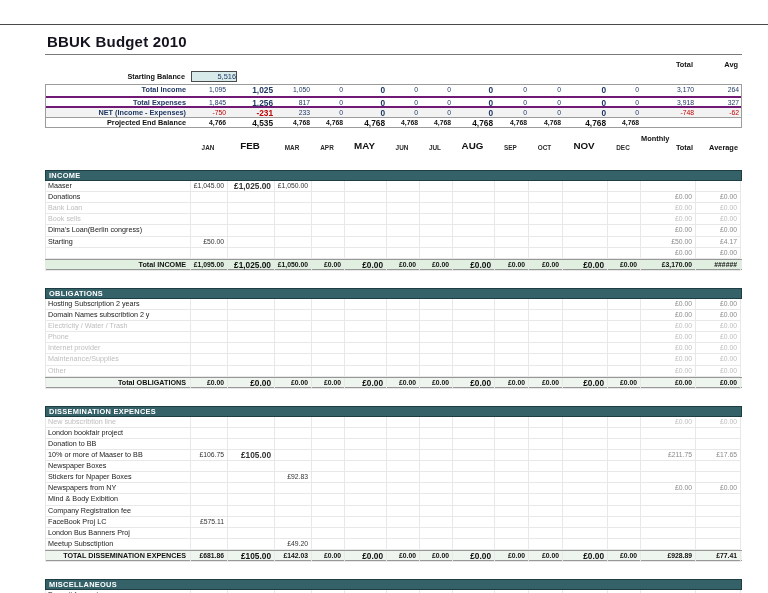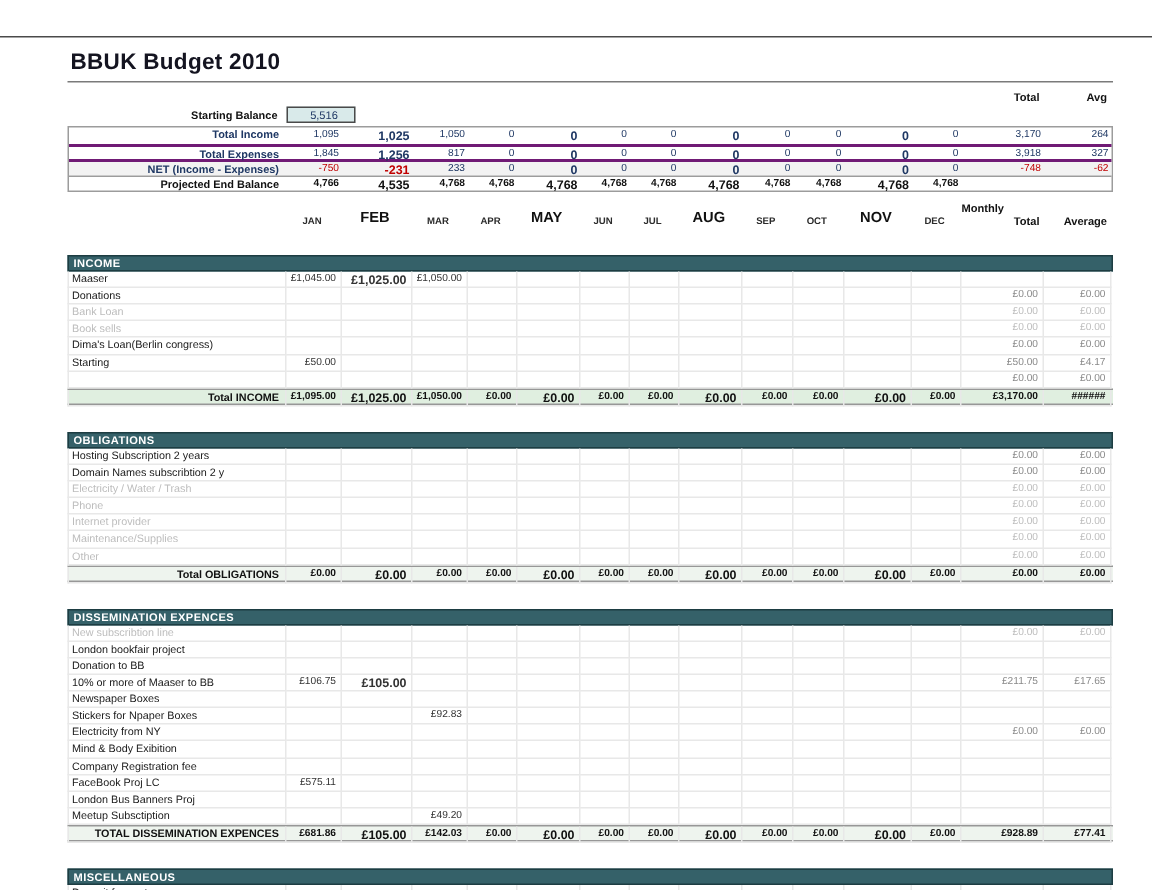--- a/index.html
+++ b/index.html
@@ -15,21 +15,21 @@
   .sumlbl{font-size:7.3px;font-weight:700;color:#111;text-align:right;padding-right:6px}
 
   
   .ta-row{height:9px;margin-top:1px}
   .col-total{grid-column:14;font-size:7.4px;font-weight:700;color:#111}
   .col-avg{grid-column:15;font-size:7.4px;font-weight:700;color:#111}
 
   
   .start-row{height:12px;margin-top:1px}
   .startcell{grid-column:2/4;width:46px;height:11px;line-height:10px;border:1px solid #4a4a4a;
-    background:#d9eaea;font-size:7.4px;color:#1f3864;padding-left:4px;text-align:center}
+    background:#d9eaea;font-size:7.4px;color:#1f3864;padding-left:4px;text-align:right}
 
   
   .summary-box{border:1px solid #9c9c9c;margin-top:2px}
   .srow{height:10.5px}
   .srow .c{line-height:10.5px;height:10.5px;color:#1f3864}
   .srow + .srow{border-top:2px solid #701a75}
   .srow[data-rowstyle="net"]{background:#f2f2f2}
   .srow[data-rowstyle="projected"]{border-top:1px solid #9c9c9c}
   .srow[data-rowstyle="projected"] .c{color:#111;font-weight:700}
   .neg{color:#c00000 !important}
@@ -556,21 +556,21 @@
       <div class="c"></div>
       <div class="c"></div>
       <div class="c"></div>
       <div class="c"></div>
       <div class="c"></div>
       <div class="c"></div>
       <div class="c t-total"></div>
       <div class="c t-avg"></div>
     </div>
       <div class="grid-row drow">
-      <div class="c lbl">Electricity from NY</div>
+      <div class="c lbl">Newspapers from NY</div>
       <div class="c"></div>
       <div class="c"></div>
       <div class="c"></div>
       <div class="c"></div>
       <div class="c"></div>
       <div class="c"></div>
       <div class="c"></div>
       <div class="c"></div>
       <div class="c"></div>
       <div class="c"></div>

